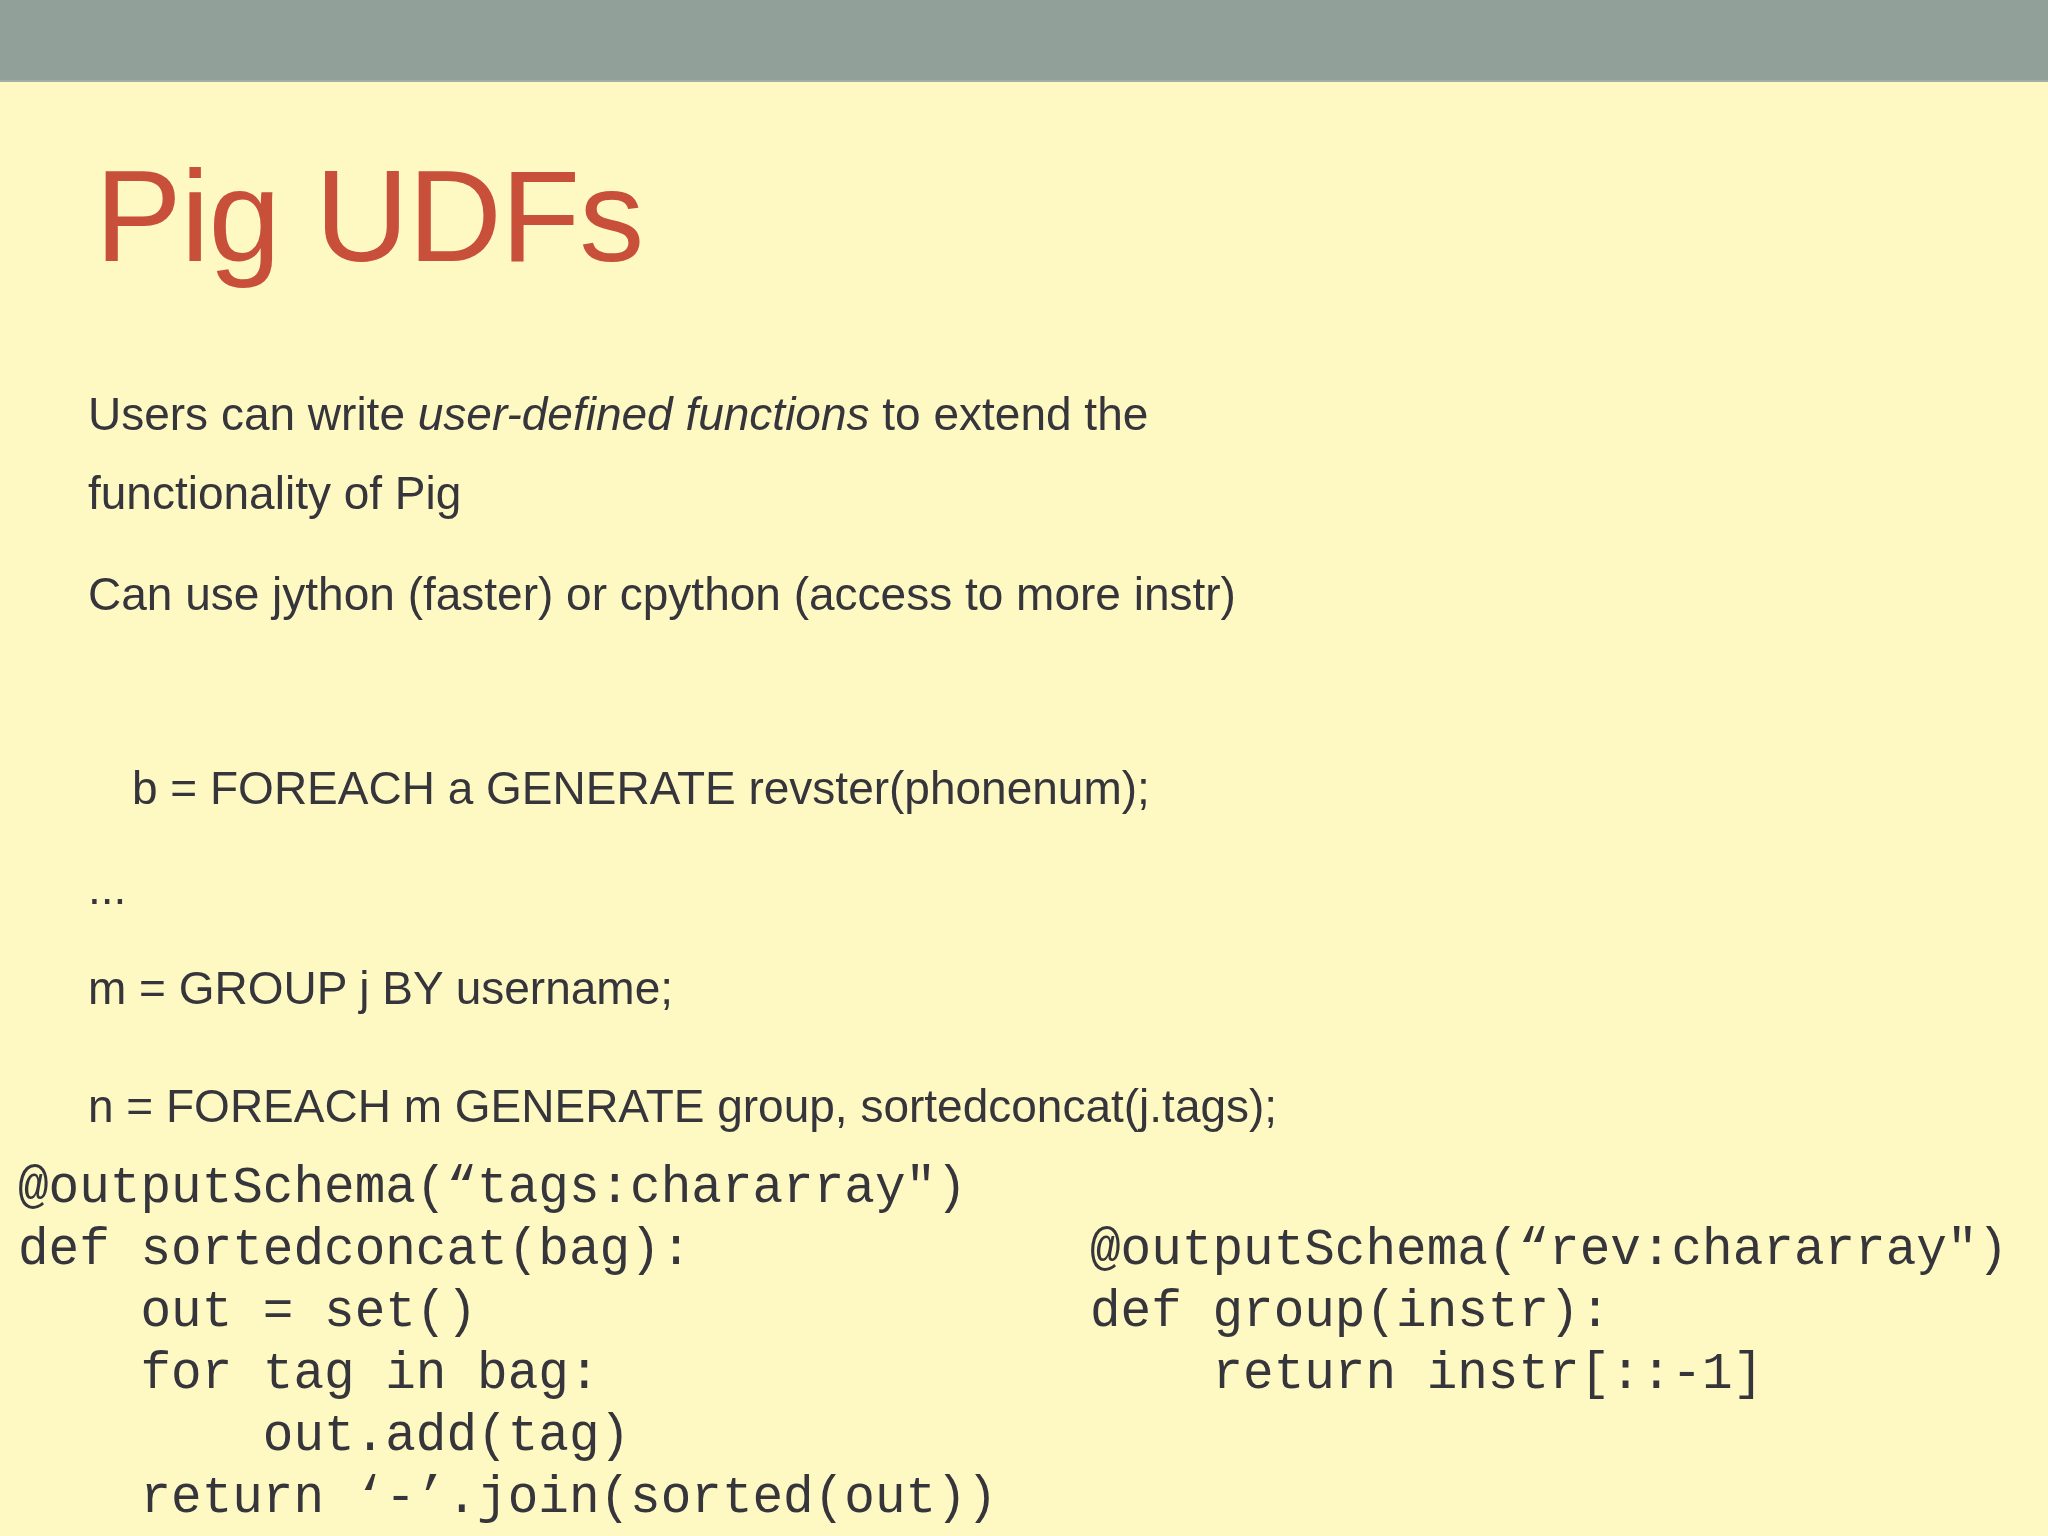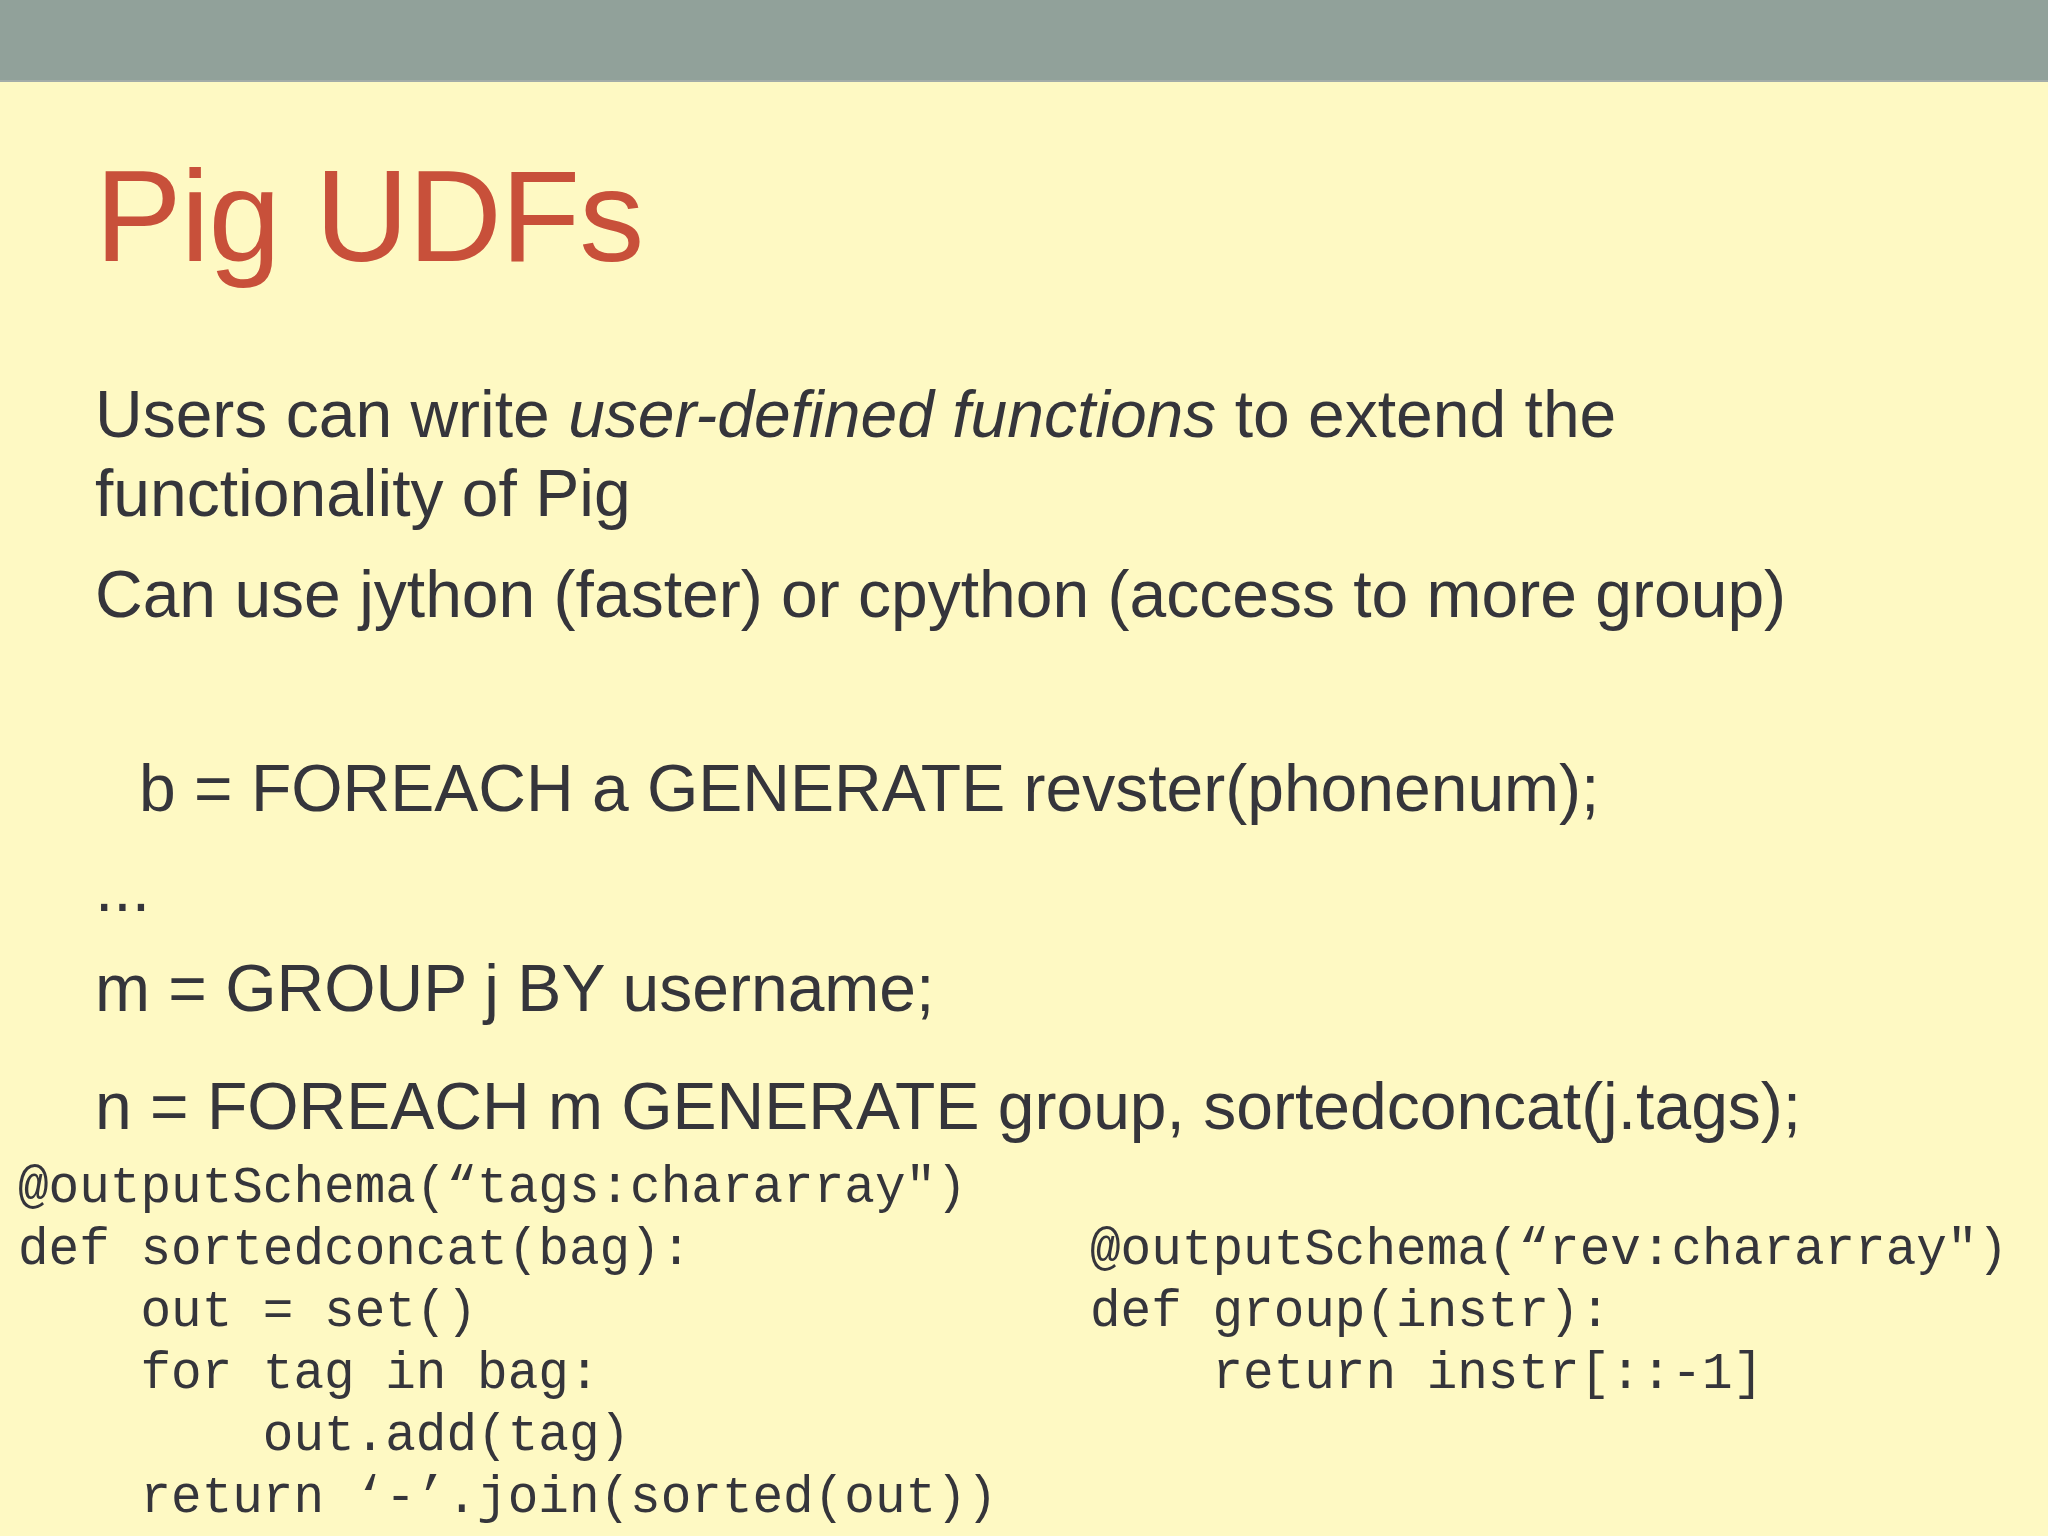--- a/index.html
+++ b/index.html
@@ -30,22 +30,22 @@
     top: 150px;
     font-size: 130px;
     line-height: 132px;
     font-weight: 400;
     color: #c8503a;
     letter-spacing: -1px;
     white-space: pre;
   }
   .bodyline {
     position: absolute;
-    left: 95px;
-    font-size: 66px;
+    left: 88px;
+    font-size: 46px;
     line-height: 80px;
     white-space: pre;
   }
   .italic { font-style: italic; }
   .l1 { top: 374px; }
   .l2 { top: 453px; }
   .l3 { top: 554px; }
   .p1 { top: 748px; margin-left: 44px; }
   .pdots { top: 848px; }
   .p2 { top: 948px; }
@@ -68,21 +68,21 @@
 <div class="slide">
 
   <div class="topbar"></div>
 
   <div class="title">Pig UDFs</div>
 
   <div class="bodyline l1"><span>Users can write </span><span class="italic">user-defined functions</span><span> to extend the</span></div>
 
   <div class="bodyline l2">functionality of Pig</div>
 
-  <div class="bodyline l3">Can use jython (faster) or cpython (access to more group)</div>
+  <div class="bodyline l3">Can use jython (faster) or cpython (access to more instr)</div>
 
   <div class="bodyline p1">b = FOREACH a GENERATE revster(phonenum);</div>
 
   <div class="bodyline pdots">...</div>
 
   <div class="bodyline p2">m = GROUP j BY username;</div>
 
   <div class="bodyline p3">n = FOREACH m GENERATE group, sortedconcat(j.tags);</div>
 
   <div class="codeblock code-left">

